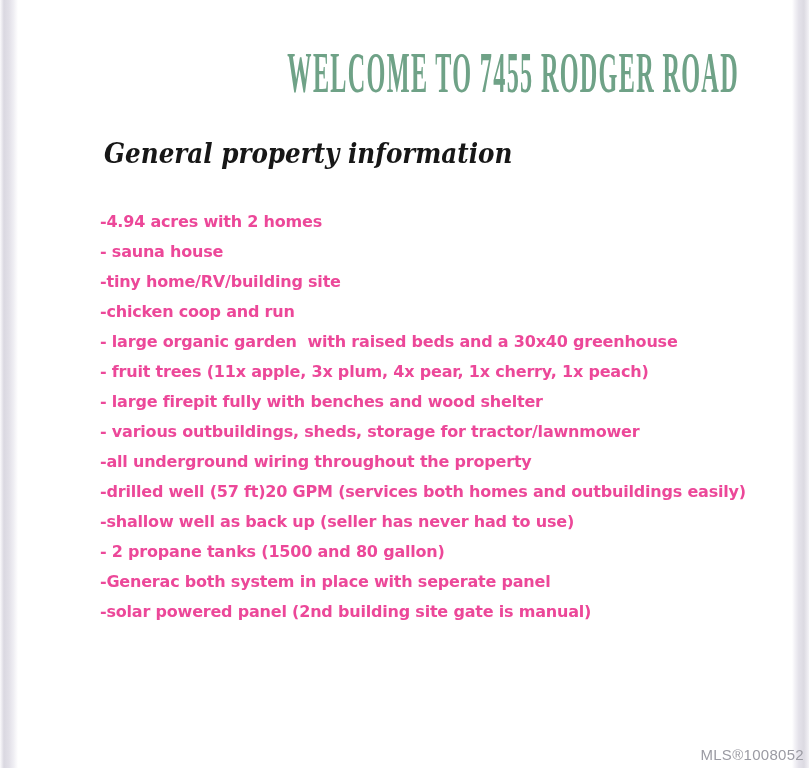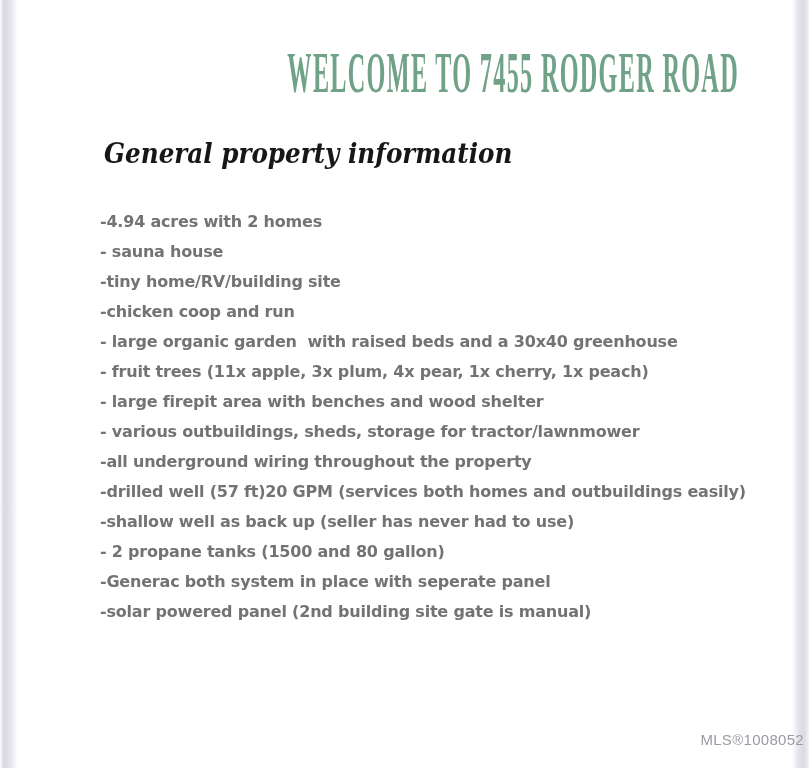--- a/index.html
+++ b/index.html
@@ -68,28 +68,28 @@
     margin: 34px 0 0 100px;
     padding: 0;
     max-width: 665px;
   }
   .feature-list li {
     font-family: "DejaVu Sans", sans-serif;
     font-weight: 700;
     font-size: 16px;
     letter-spacing: -0.2px;
     line-height: 21px;
-    color: #737373;
+    color: #ec4899;
     margin-bottom: 9px;
     white-space: pre-wrap;
   }
   .mls-watermark {
     position: absolute;
     right: 5px;
-    bottom: 20px;
+    bottom: 5px;
     font-family: "Liberation Sans", sans-serif;
     font-size: 15px;
     letter-spacing: 0.3px;
     z-index: 2;
   }
 </style>
 </head>
 <body>
 
 <div class="sheet">
@@ -104,21 +104,21 @@
     <span class="script-heading">General property information</span>
   </div>
 
   <ul class="feature-list">
     <li>-4.94 acres with 2 homes</li>
     <li>- sauna house</li>
     <li>-tiny home/RV/building site</li>
     <li>-chicken coop and run</li>
     <li>- large organic garden  with raised beds and a 30x40 greenhouse</li>
     <li>- fruit trees (11x apple, 3x plum, 4x pear, 1x cherry, 1x peach)</li>
-    <li>- large firepit area with benches and wood shelter</li>
+    <li>- large firepit fully with benches and wood shelter</li>
     <li>- various outbuildings, sheds, storage for tractor/lawnmower</li>
     <li>-all underground wiring throughout the property</li>
     <li>-drilled well (57 ft)20 GPM (services both homes and outbuildings easily)</li>
     <li>-shallow well as back up (seller has never had to use)</li>
     <li>- 2 propane tanks (1500 and 80 gallon)</li>
     <li>-Generac both system in place with seperate panel</li>
     <li>-solar powered panel (2nd building site gate is manual)</li>
   </ul>
 
   <div class="mls-watermark" style="color: rgb(155, 155, 163);">MLS®1008052</div>

